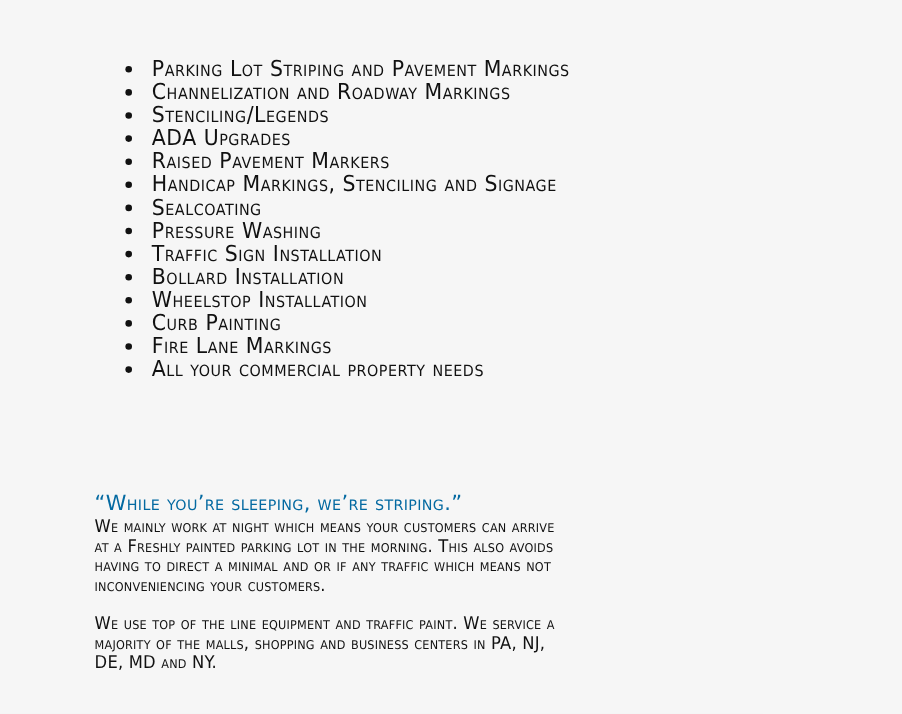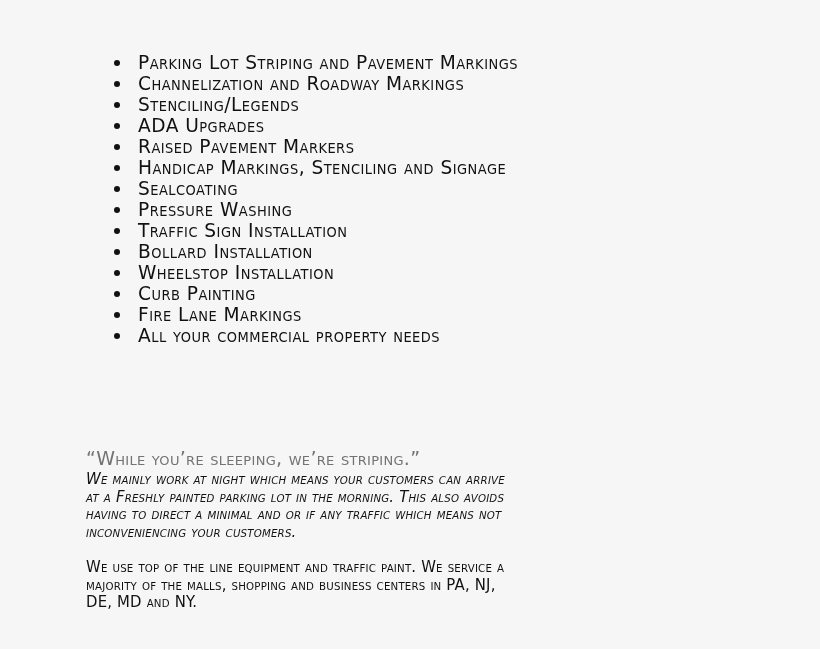--- a/index.html
+++ b/index.html
@@ -48,42 +48,42 @@
       transform-origin: left center;
     }
     .tagline {
       position: absolute;
       left: 86px;
       top: 447px;
       margin: 0;
       font-size: 19px;
       font-weight: normal;
       font-variant: small-caps;
-      color: #737373;
+      color: #0369a1;
       white-space: nowrap;
       letter-spacing: 0.3px;
     }
     .paragraph {
       position: absolute;
       left: 86px;
       margin: 0;
       font-size: 16px;
       line-height: 17.5px;
       font-variant: small-caps;
       letter-spacing: 0.2px;
       color: #111111;
       width: 660px;
     }
     .paragraph .line {
       display: block;
       white-space: nowrap;
       transform: scaleX(0.93);
       transform-origin: left center;
     }
-    .p1 { top: 470px; font-style: italic; }
+    .p1 { top: 470px; }
     .p2 { top: 558px; }
   </style>
 </head>
 <body>
 
 <ul class="services-list">
   <li class="service-item"><span class="bullet"></span><span class="label">Parking Lot Striping and Pavement Markings</span></li>
   <li class="service-item"><span class="bullet"></span><span class="label">Channelization and Roadway Markings</span></li>
   <li class="service-item"><span class="bullet"></span><span class="label">Stenciling/Legends</span></li>
   <li class="service-item"><span class="bullet"></span><span class="label">ADA Upgrades</span></li>

